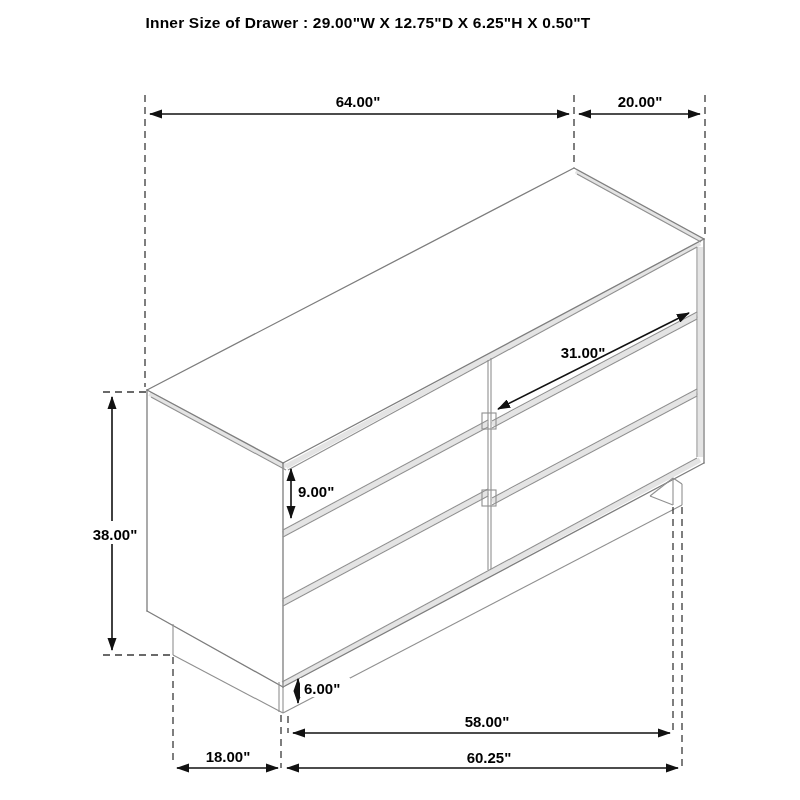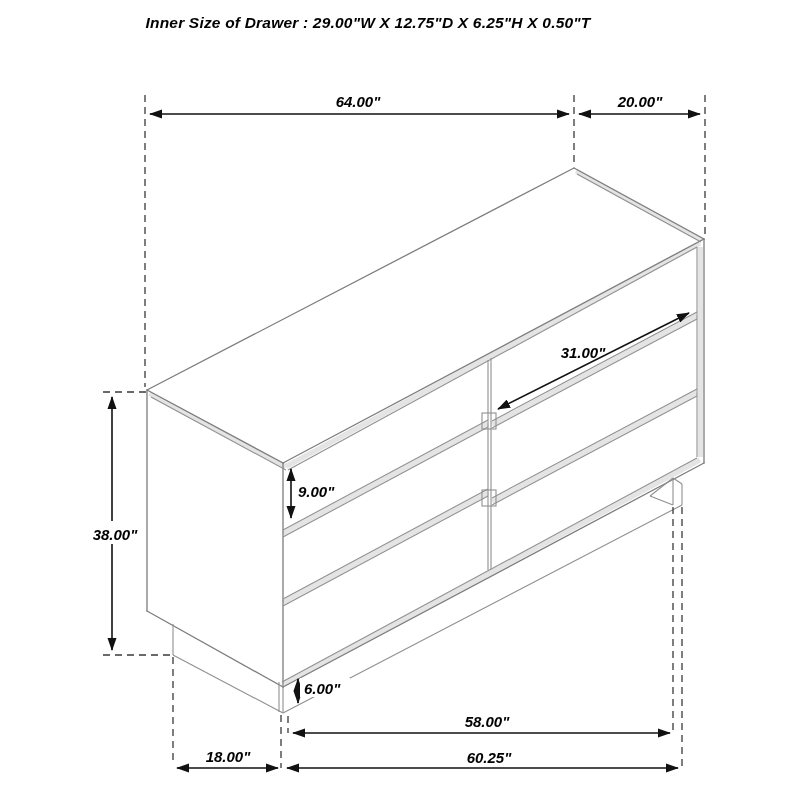--- a/index.html
+++ b/index.html
@@ -1,17 +1,17 @@
 <!DOCTYPE html>
 <html><head>
 <meta charset="utf-8">
 <style>
   html,body{margin:0;padding:0;background:#ffffff;}
   .stage{position:relative;width:800px;height:800px;background:#fff;overflow:hidden;
-         font-family:"Liberation Sans", sans-serif;font-style:italic;}
+         font-family:"Liberation Sans", sans-serif;}
   svg text{font-family:"Liberation Sans", sans-serif;font-weight:bold;fill:#000;}
   .dim-label{font-size:15px;}
   .title-label{font-size:15.5px;letter-spacing:.2px;}
 </style>
 </head>
 <body>
 
 <div class="stage">
 <svg width="800" height="800" viewBox="0 0 800 800">
   <defs>

